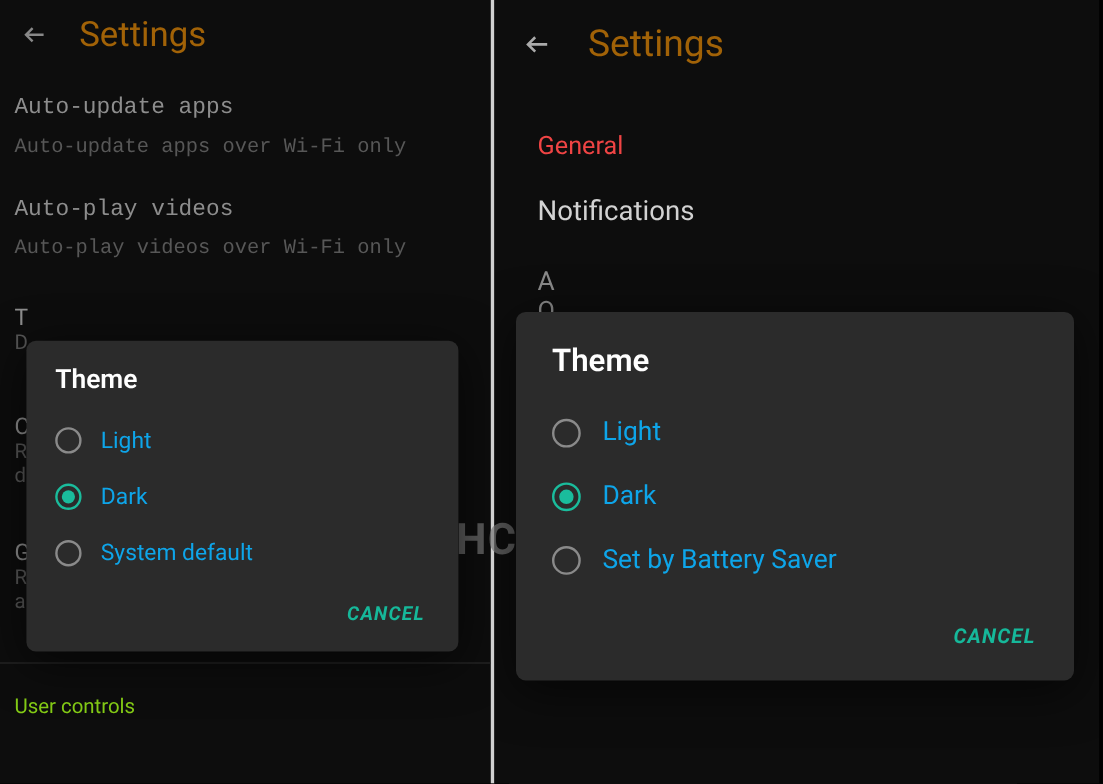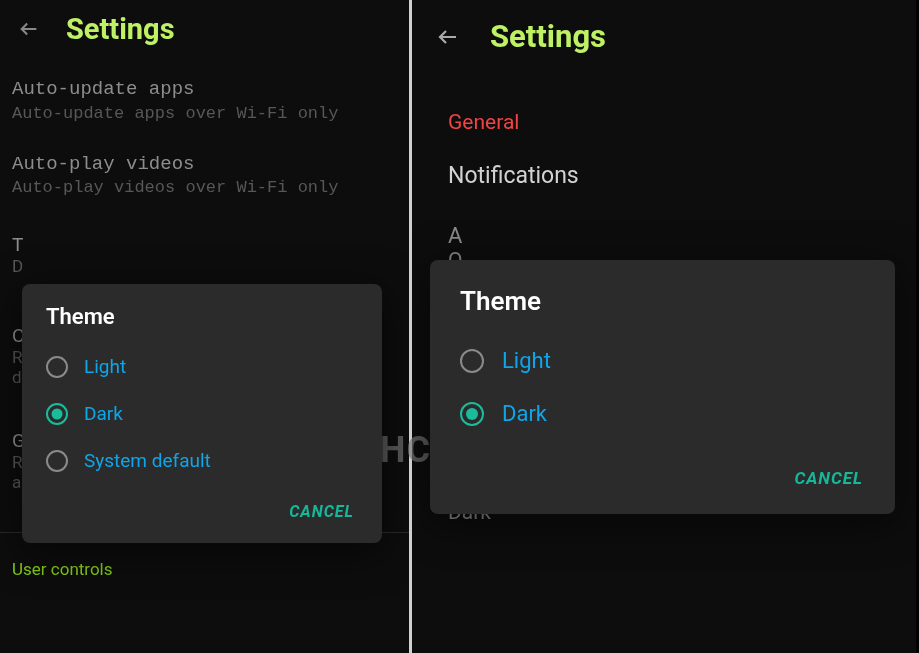--- a/index.html
+++ b/index.html
@@ -28,37 +28,37 @@
     }
     .back-arrow {
       width: 22px;
       height: 22px;
       color: #888;
       cursor: pointer;
       flex-shrink: 0;
     }
     .back-arrow svg { width: 100%; height: 100%; }
     .title {
-      color: #bef264;
+      color: #a16207;
       font-size: 29px;
-      font-weight: 700;
+      font-weight: 400;
     }
     .pane-right .title { font-size: 31px; }
     .content { padding: 0 0 0 0; }
     .setting-item { padding: 13px 12px; font-family: Liberation Mono, monospace; }
     .setting-title {
       color: #8d8d8d;
       font-size: 19px;
       line-height: 1.35;
     }
     .setting-subtitle {
       color: #575757;
       font-size: 17px;
       line-height: 1.35;
-      margin-top: 0;
+      margin-top: 10px;
     }
     .section-label-r {
       color: #ef4444;
       font-size: 21px;
       padding: 15px 36px 8px 36px;
     }
     .setting-item-r { padding: 18px 36px; }
     .setting-title-r {
       color: #d2d2d2;
       font-size: 23px;
@@ -284,20 +284,24 @@
   <div class="dialog dialog-right">
     <div class="dialog-title">Theme</div>
     <div class="radio-row">
       <span class="radio"></span>
       <span class="radio-label">Light</span>
     </div>
     <div class="radio-row">
       <span class="radio selected"></span>
       <span class="radio-label">Dark</span>
     </div>
+    <div class="radio-row">
+      <span class="radio"></span>
+      <span class="radio-label">Set by Battery Saver</span>
+    </div>
     <div class="dialog-actions">
       <span class="cancel-btn">CANCEL</span>
     </div>
   </div>
 </div>
 
 <div class="watermark">
   <span class="wm-big">HC</span>
   <span class="wm-small">huaweicentral.com</span>
 </div>

